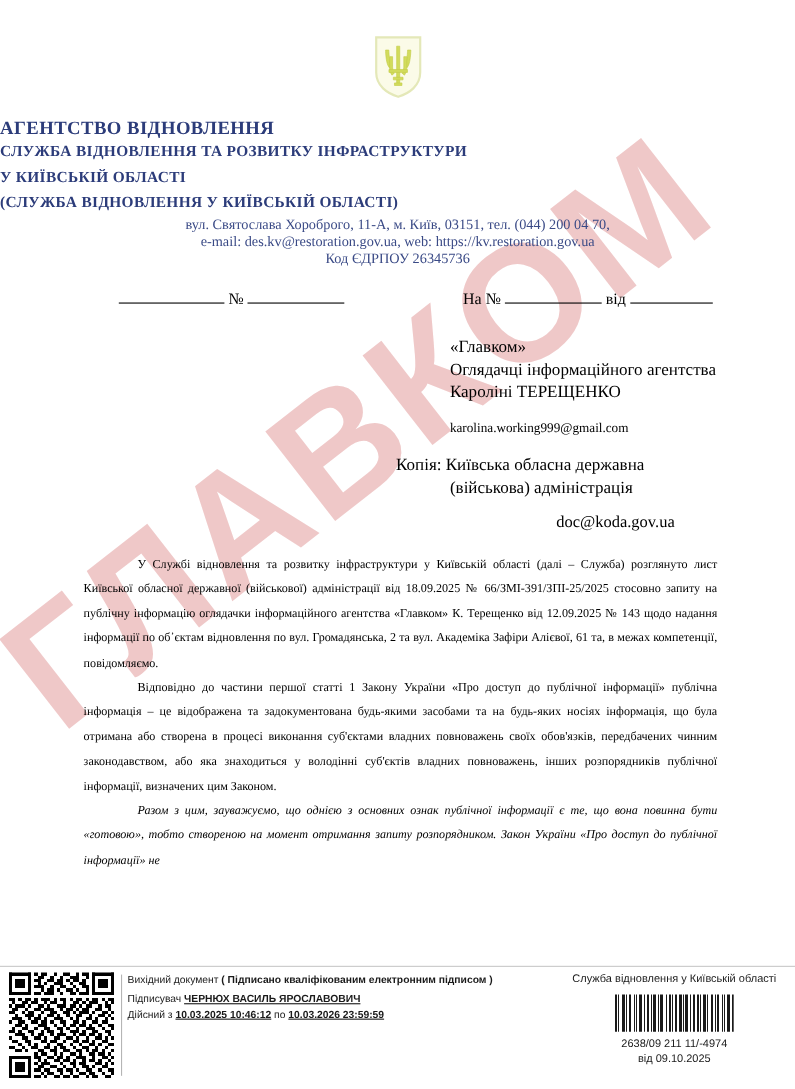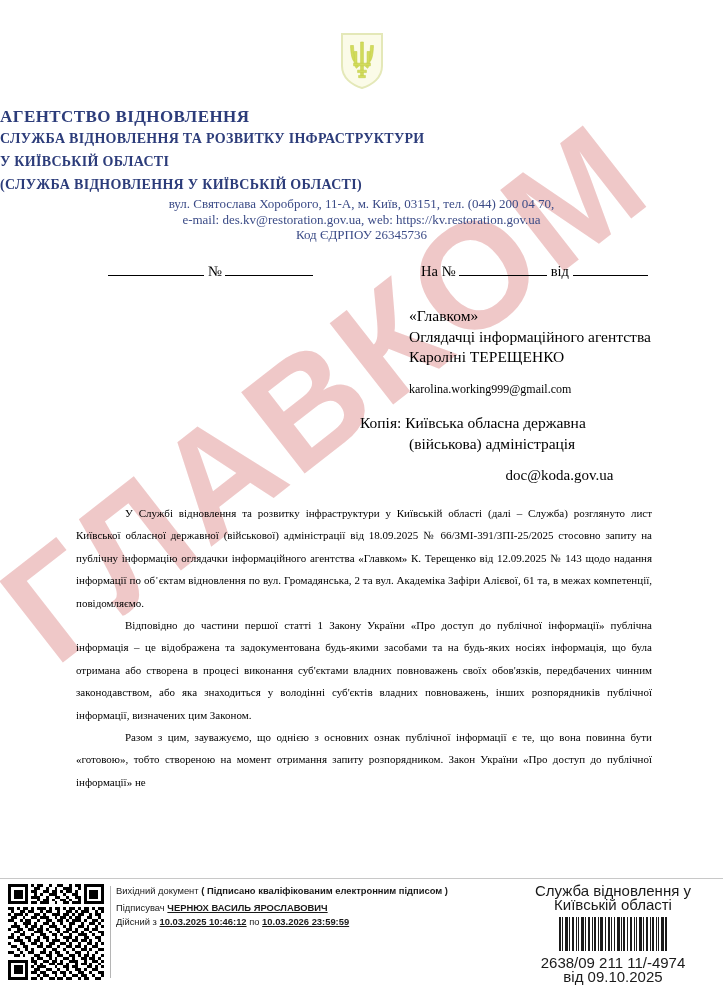--- a/index.html
+++ b/index.html
@@ -175,21 +175,21 @@
     font-family: "Liberation Serif", serif;
     font-size: 11px;
     line-height: 22.4px;
     text-align: justify;
   }
   .body-text p {
     margin: 0 0 0 0;
     text-indent: 49px;
     text-align: justify;
   }
-  .body-text p:last-child { margin-bottom: 0; }
+  .body-text p:last-child { margin-bottom: 0; font-style: italic; }
 
   
   .footer-rule {
     position: absolute;
     left: 0;
     top: 878px;
     width: 723px;
     border-top: 1px solid #c8c8c8;
     z-index: 4;
   }
@@ -234,21 +234,21 @@
     z-index: 7;
   }
   .barcode-block {
     position: absolute;
     left: 508px;
     top: 884px;
     width: 210px;
     text-align: center;
     z-index: 7;
     font-family: "Liberation Sans", sans-serif;
-    font-size: 15px;
+    font-size: 10px;
     line-height: 13.5px;
     color: #1a1a1a;
   }
   .barcode-img {
     display: block;
     margin: 6px auto 5px auto;
     width: 108px;
     height: 34px;
   }
 </style>

